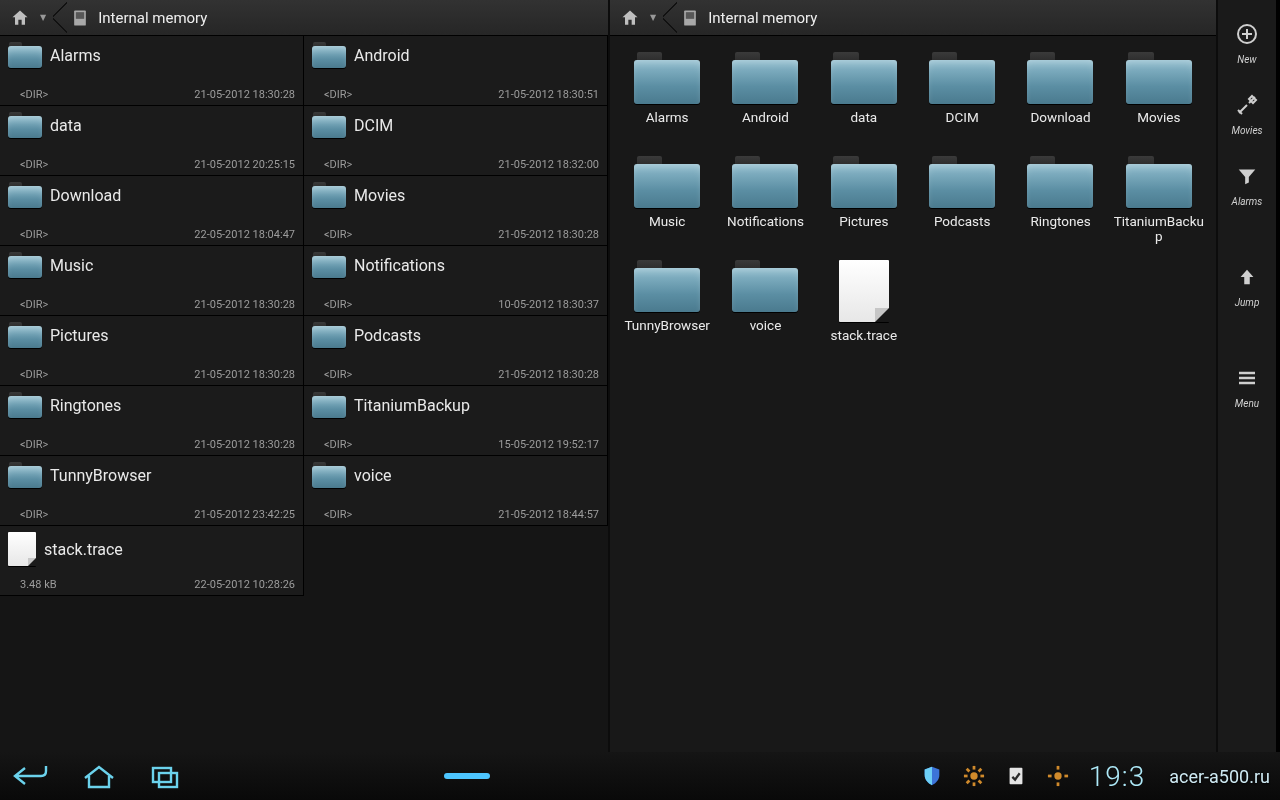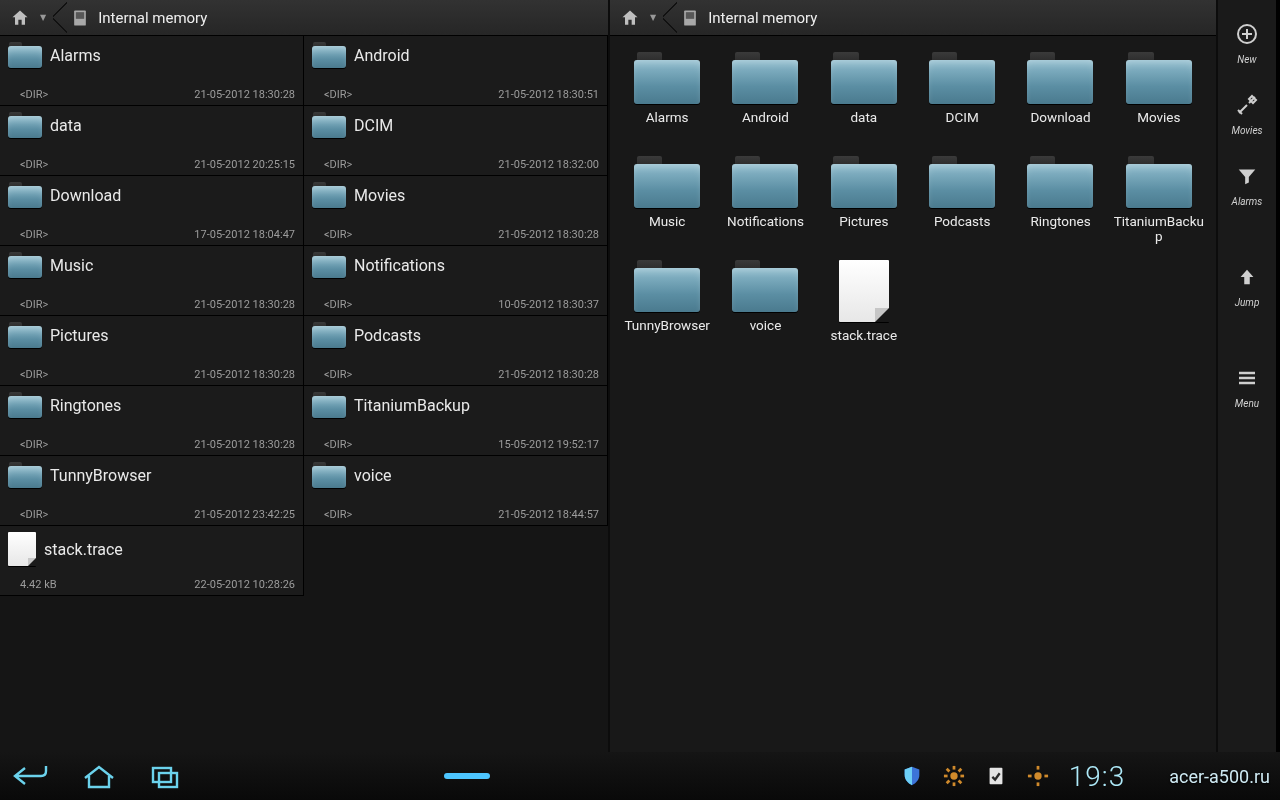--- a/index.html
+++ b/index.html
@@ -69,21 +69,21 @@
     border-right:14px solid #181818; border-top:14px solid #c6c6c6;}
 
   
   .sysbar { height:48px; background: linear-gradient(#151515,#090909); display:flex; align-items:center; padding:0 10px; gap:26px;}
   .navbtn { width:42px; height:32px; display:flex; align-items:center; justify-content:center; color:#6bd2ec; cursor:pointer;}
   .spacer { flex:1;}
   .sysbar .noti { width:46px; height:6px; border-radius:3px; background:#4dc6ff; margin-left:230px;}
   .tray { display:flex; align-items:center; gap:20px;}
   .tray .tic { width:22px; height:22px; display:flex; align-items:center; justify-content:center; color:#cfcfcf;}
   .clock { font-size:28px; color:#aeeaf9; font-weight:300; letter-spacing:1px;}
-  .watermark { font-size:18px; color:#cfeaf3; margin-left:24px; text-shadow:0 1px 2px #000;}
+  .watermark { font-size:18px; color:#cfeaf3; margin-left:4px; text-shadow:0 1px 2px #000;}
 
   
   svg { display:block; }
 </style>
 </head>
 <body>
 
 <div class="workspace">
 
   <div class="pane">
@@ -148,21 +148,21 @@
       <span class="date">21-05-2012 18:32:00</span>
     </div>
           </div>
           <div class="row">
     <div class="row-top">
       <span class="folder-s"></span>
       <span class="name">Download</span>
     </div>
     <div class="meta">
       <span class="size">&lt;DIR&gt;</span>
-      <span class="date">17-05-2012 18:04:47</span>
+      <span class="date">22-05-2012 18:04:47</span>
     </div>
           </div>
           <div class="row">
     <div class="row-top">
       <span class="folder-s"></span>
       <span class="name">Movies</span>
     </div>
     <div class="meta">
       <span class="size">&lt;DIR&gt;</span>
       <span class="date">21-05-2012 18:30:28</span>
@@ -247,21 +247,21 @@
       <span class="size">&lt;DIR&gt;</span>
       <span class="date">21-05-2012 18:44:57</span>
     </div>
           </div>
           <div class="row">
     <div class="row-top">
       <span class="file-s"></span>
       <span class="name">stack.trace</span>
     </div>
     <div class="meta">
-      <span class="size">4.42 kB</span>
+      <span class="size">3.48 kB</span>
       <span class="date">22-05-2012 10:28:26</span>
     </div>
           </div>
         </div>
     </div>
   </div>
 
   <div class="pane">
     <div class="breadcrumb">
       <div class="bc-seg">

